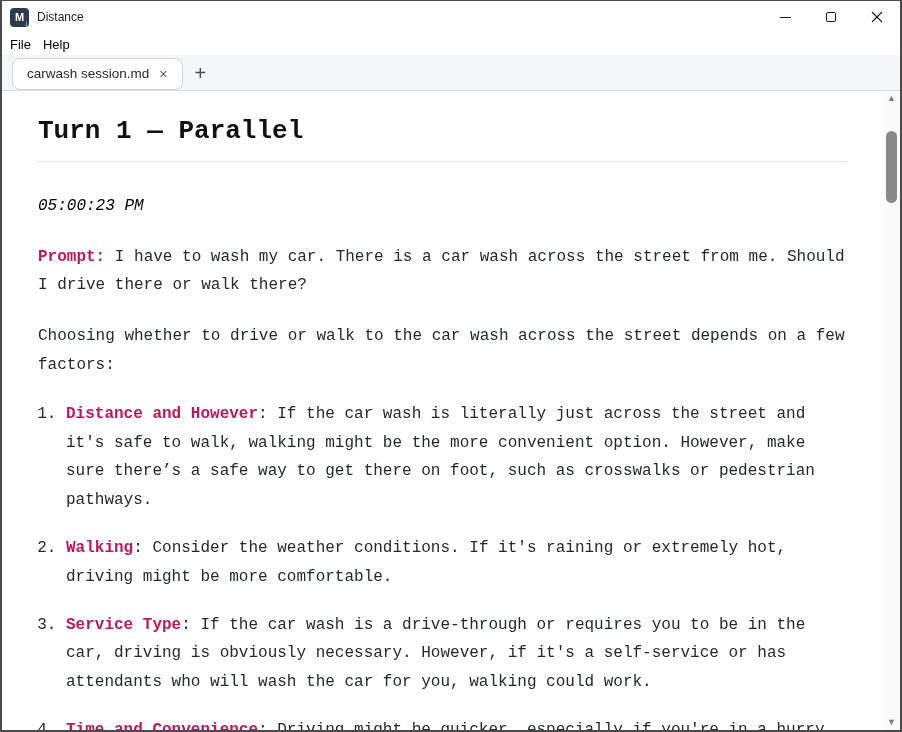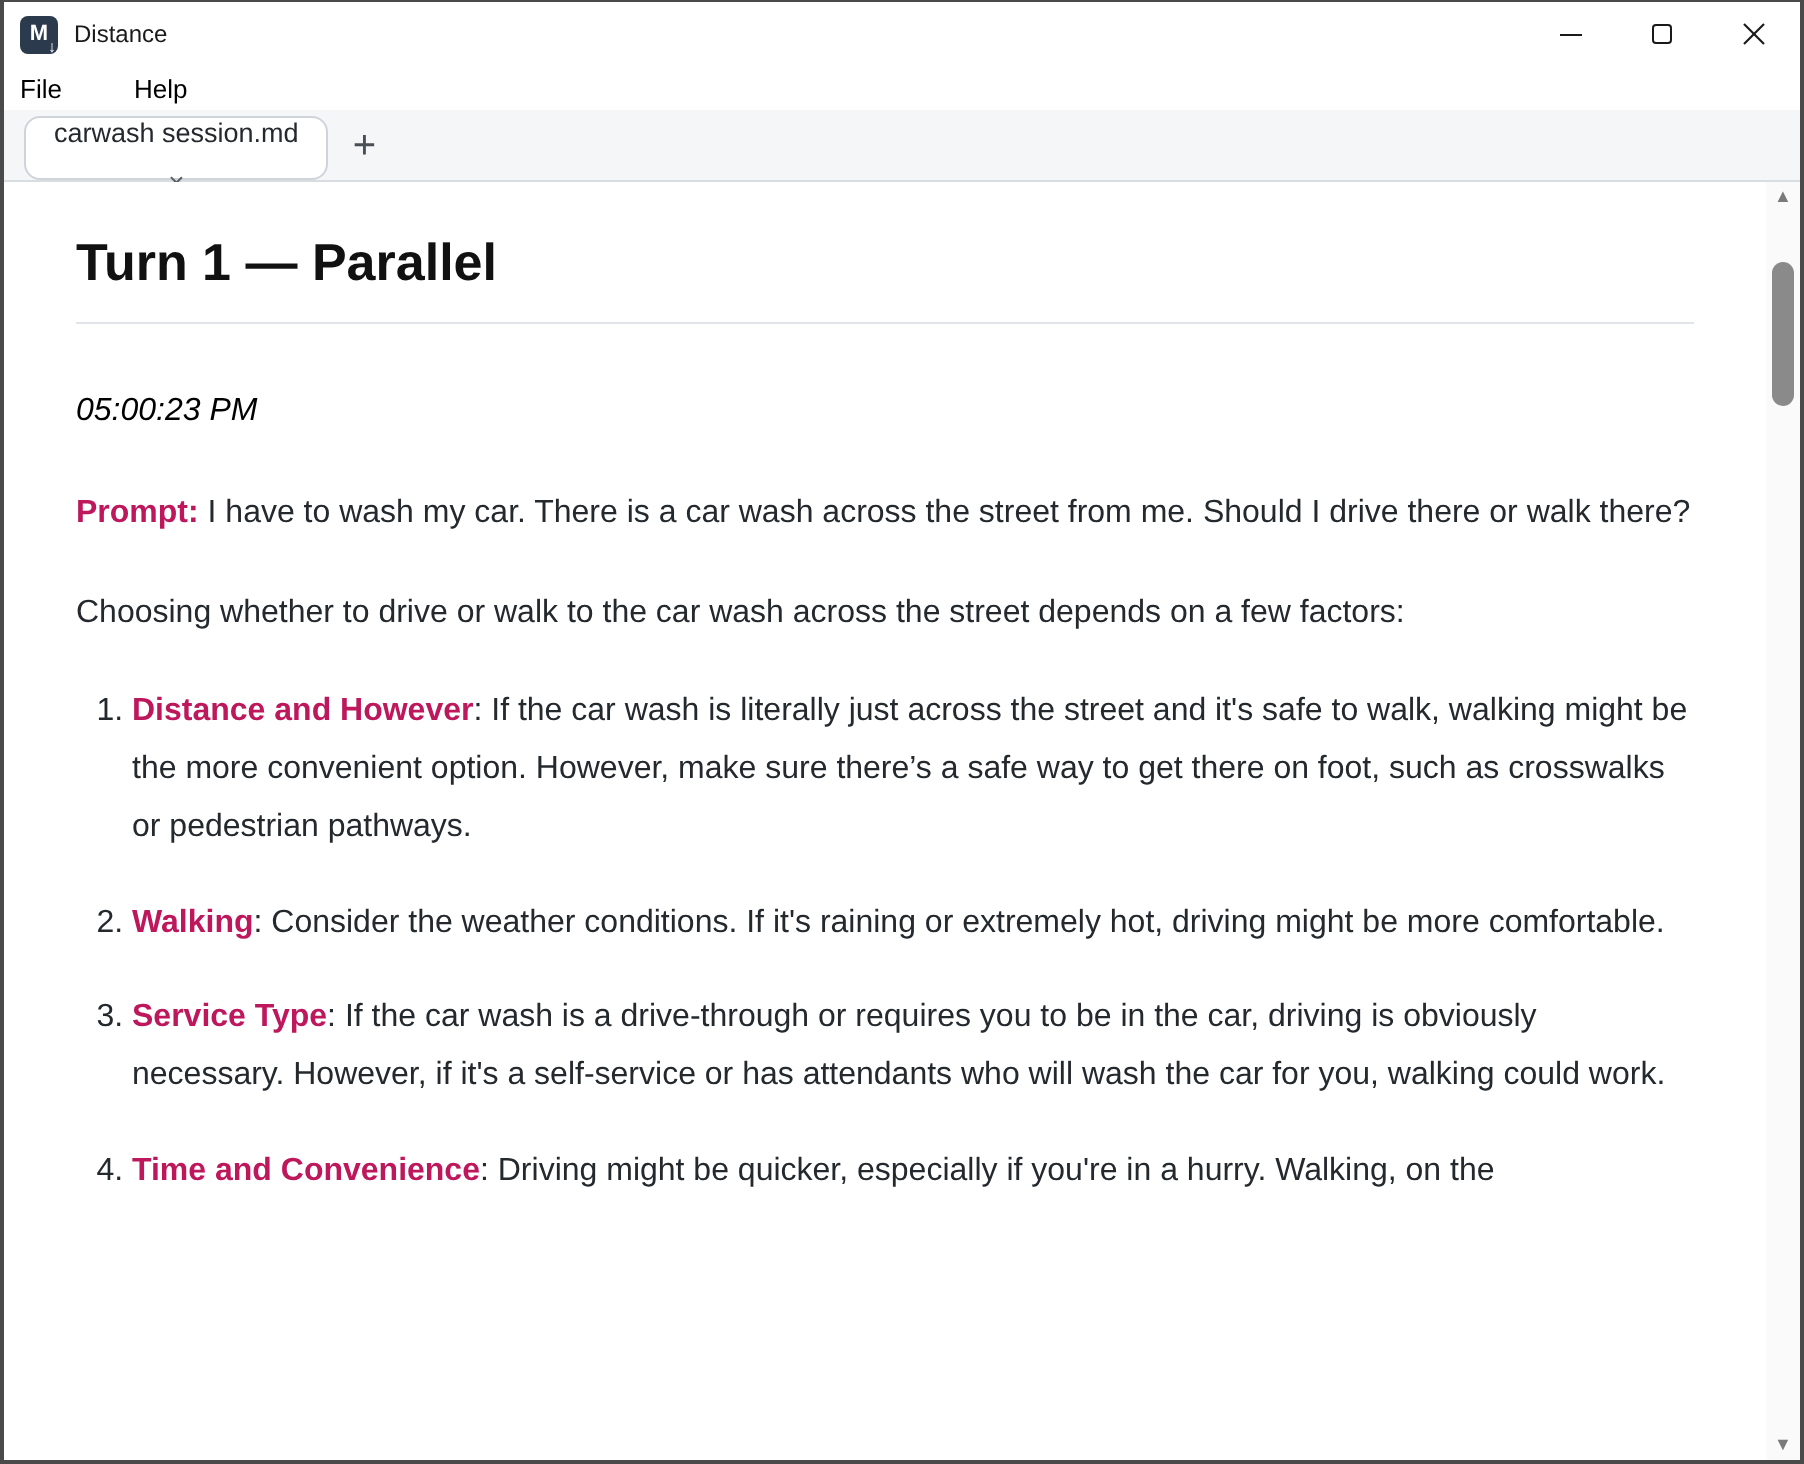--- a/index.html
+++ b/index.html
@@ -45,41 +45,40 @@
     cursor: default;
   }
   .glyph-min { width: 11px; height: 0; border-top: 1px solid #1a1a1a; display: block; }
   .glyph-max { width: 10px; height: 10px; border: 1px solid #1a1a1a; border-radius: 2px; display: block; }
   .glyph-close { display: block; }
   
   .menubar {
     height: 22px; flex: 0 0 22px;
     display: flex; align-items: center;
     background: #ffffff;
-    padding-left: 8px; gap: 36px;
+    padding-left: 8px; gap: 12px;
   }
   .menu-item { font-size: 13px; color: #000000; }
   
   .tabbar {
     height: 36px; flex: 0 0 36px;
     background: #f4f6f8;
     border-bottom: 1px solid #d9dde2;
     display: flex; align-items: center;
     padding-left: 10px;
   }
   .tab {
     height: 32px;
     background: #ffffff;
     border: 1px solid #cfd4da;
     border-radius: 8px;
     display: flex; align-items: center;
     padding: 0 14px;
     gap: 10px;
     margin-top: 2px;
-    flex-direction: column;
   }
   .tab-label { font-size: 13.5px; color: #24292e; }
   .tab-close { font-size: 14px; color: #5a5f66; line-height: 1; }
   .new-tab {
     background: transparent; border: none;
     font-size: 20px; color: #4a4f55;
     margin-left: 12px;
     line-height: 1;
     font-weight: 400;
   }
@@ -90,20 +89,21 @@
     min-height: 0;
     background: #ffffff;
   }
   .doc {
     flex: 1 1 auto;
     overflow: hidden;
     padding: 14px 36px 4px 36px;
     color: #24292e;
     font-size: 16px;
     line-height: 1.8;
+    font-family: Liberation Mono, monospace;
   }
   .doc h1 {
     font-size: 26px; font-weight: 700; color: #111111;
     line-height: 1.3;
     margin-top: 10px;
     padding-bottom: 12px;
     border-bottom: 1px solid #e1e4e8;
   }
   .timestamp {
     margin-top: 30px;

